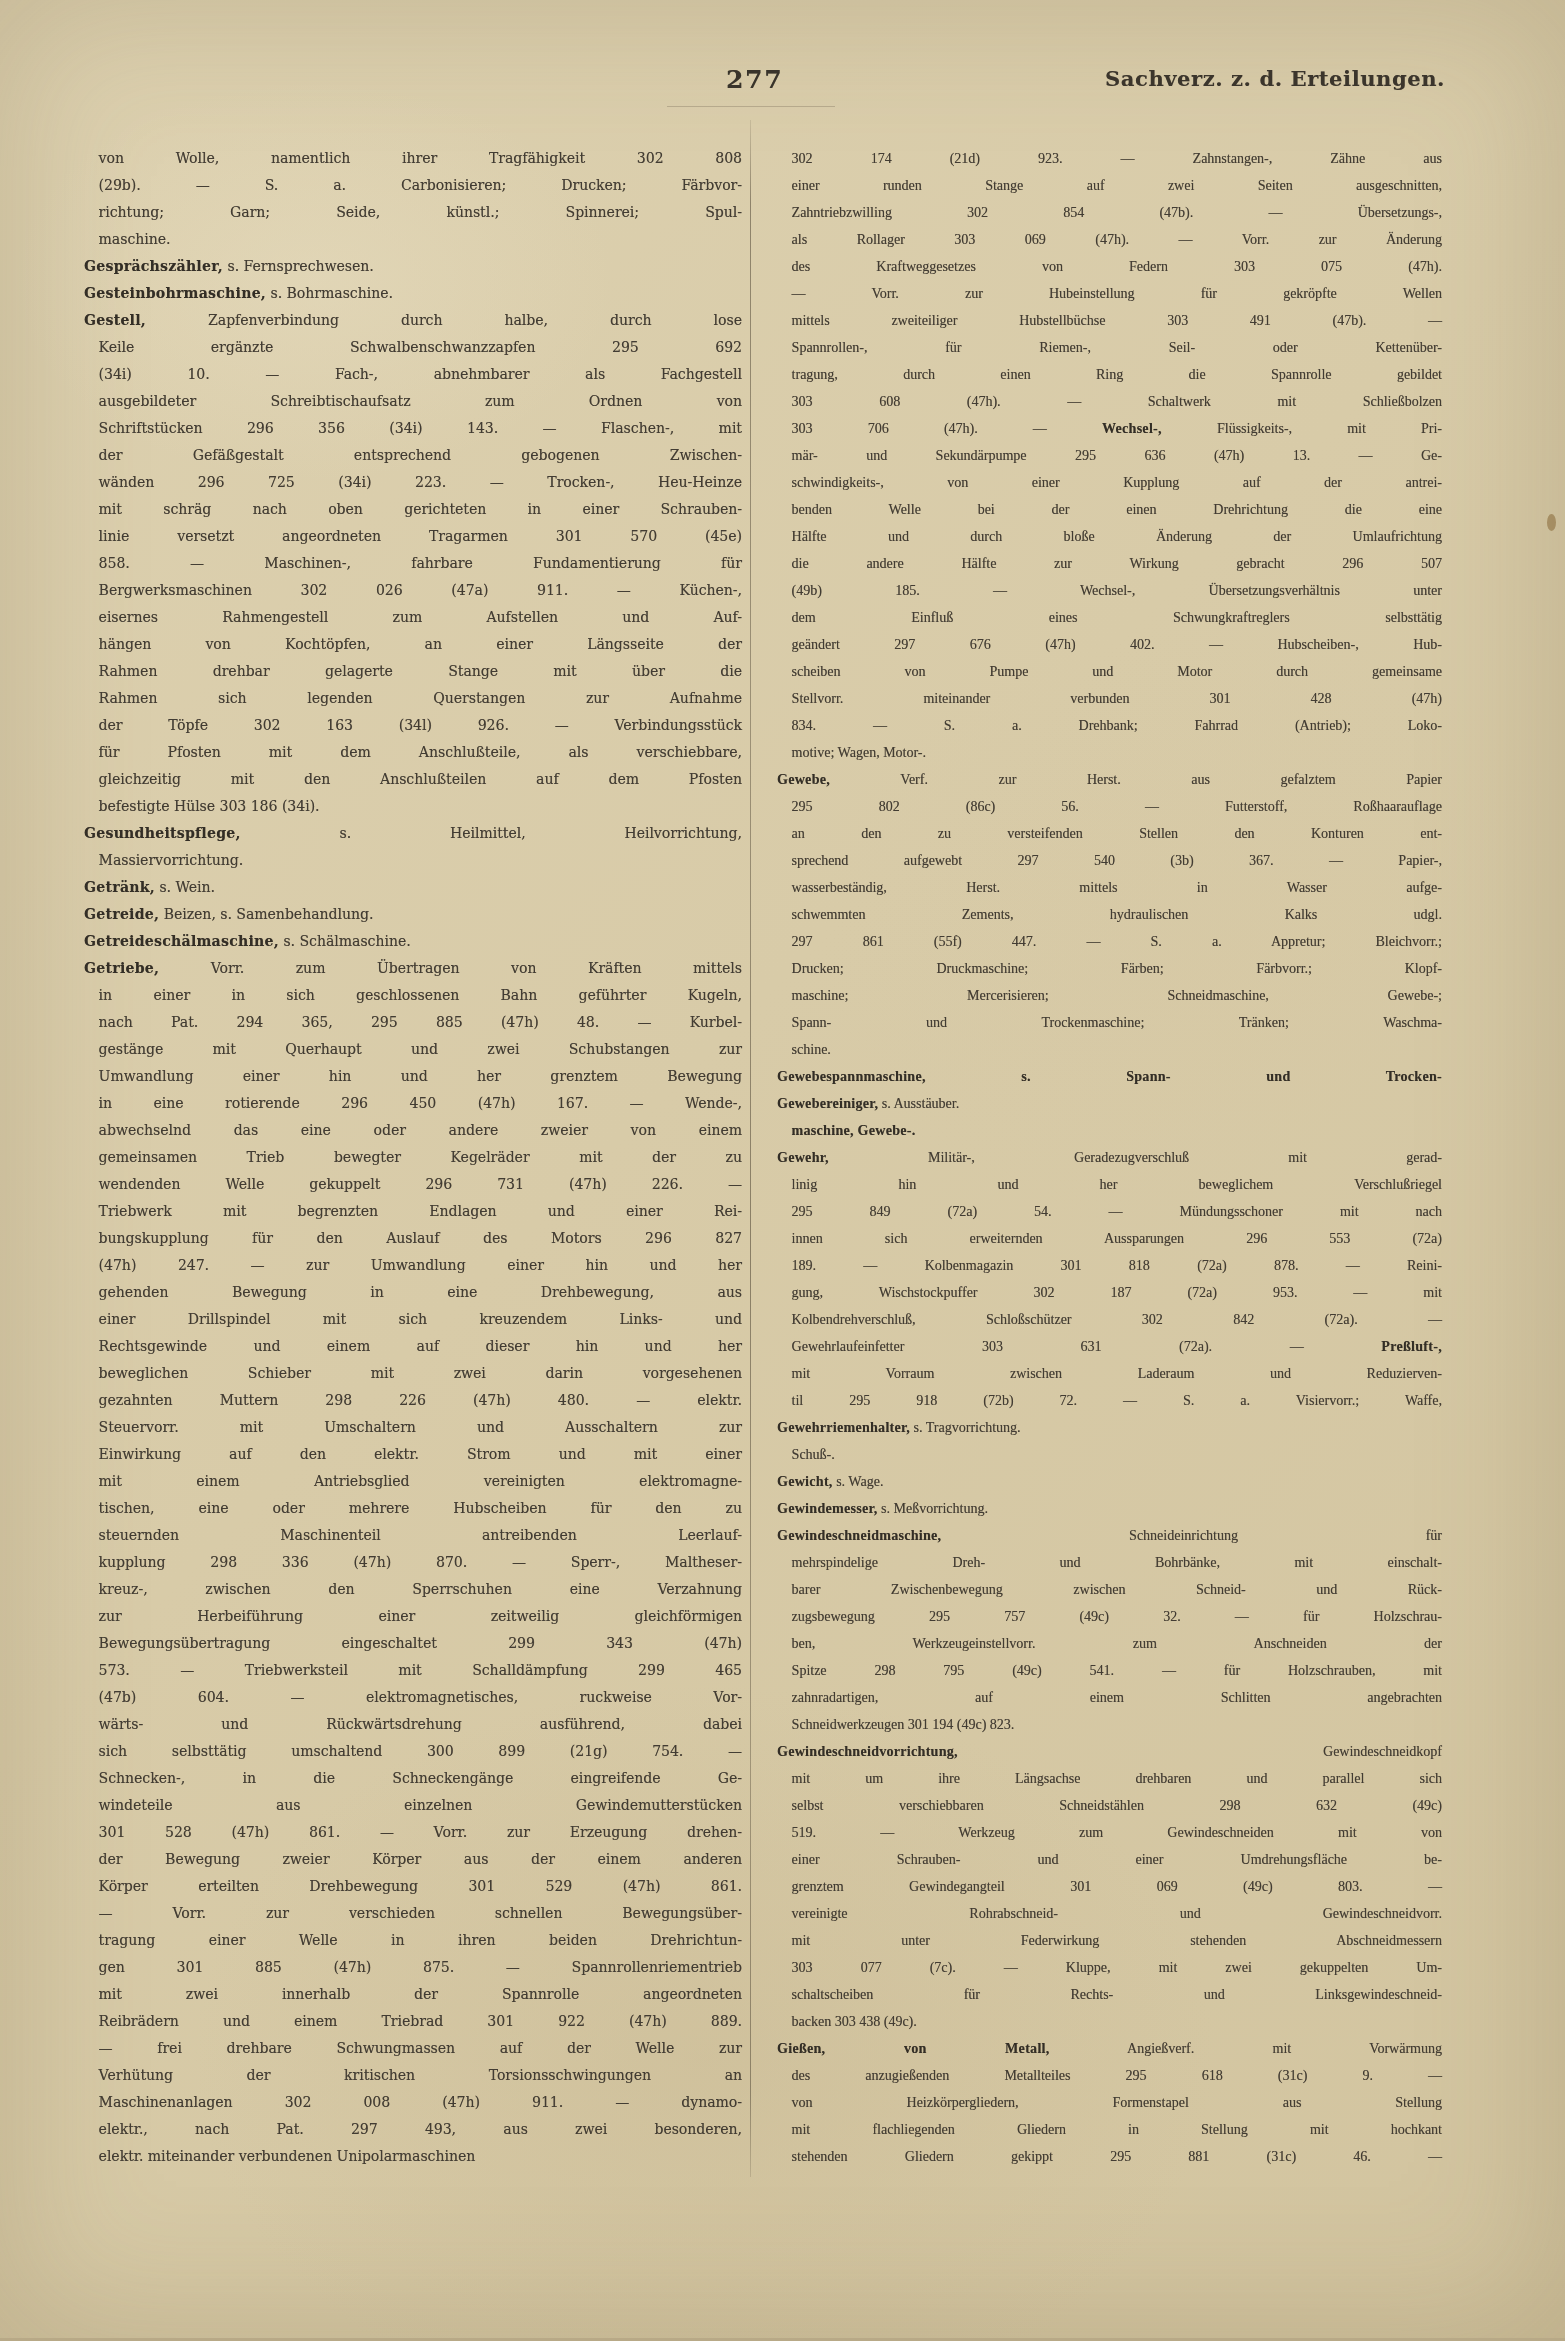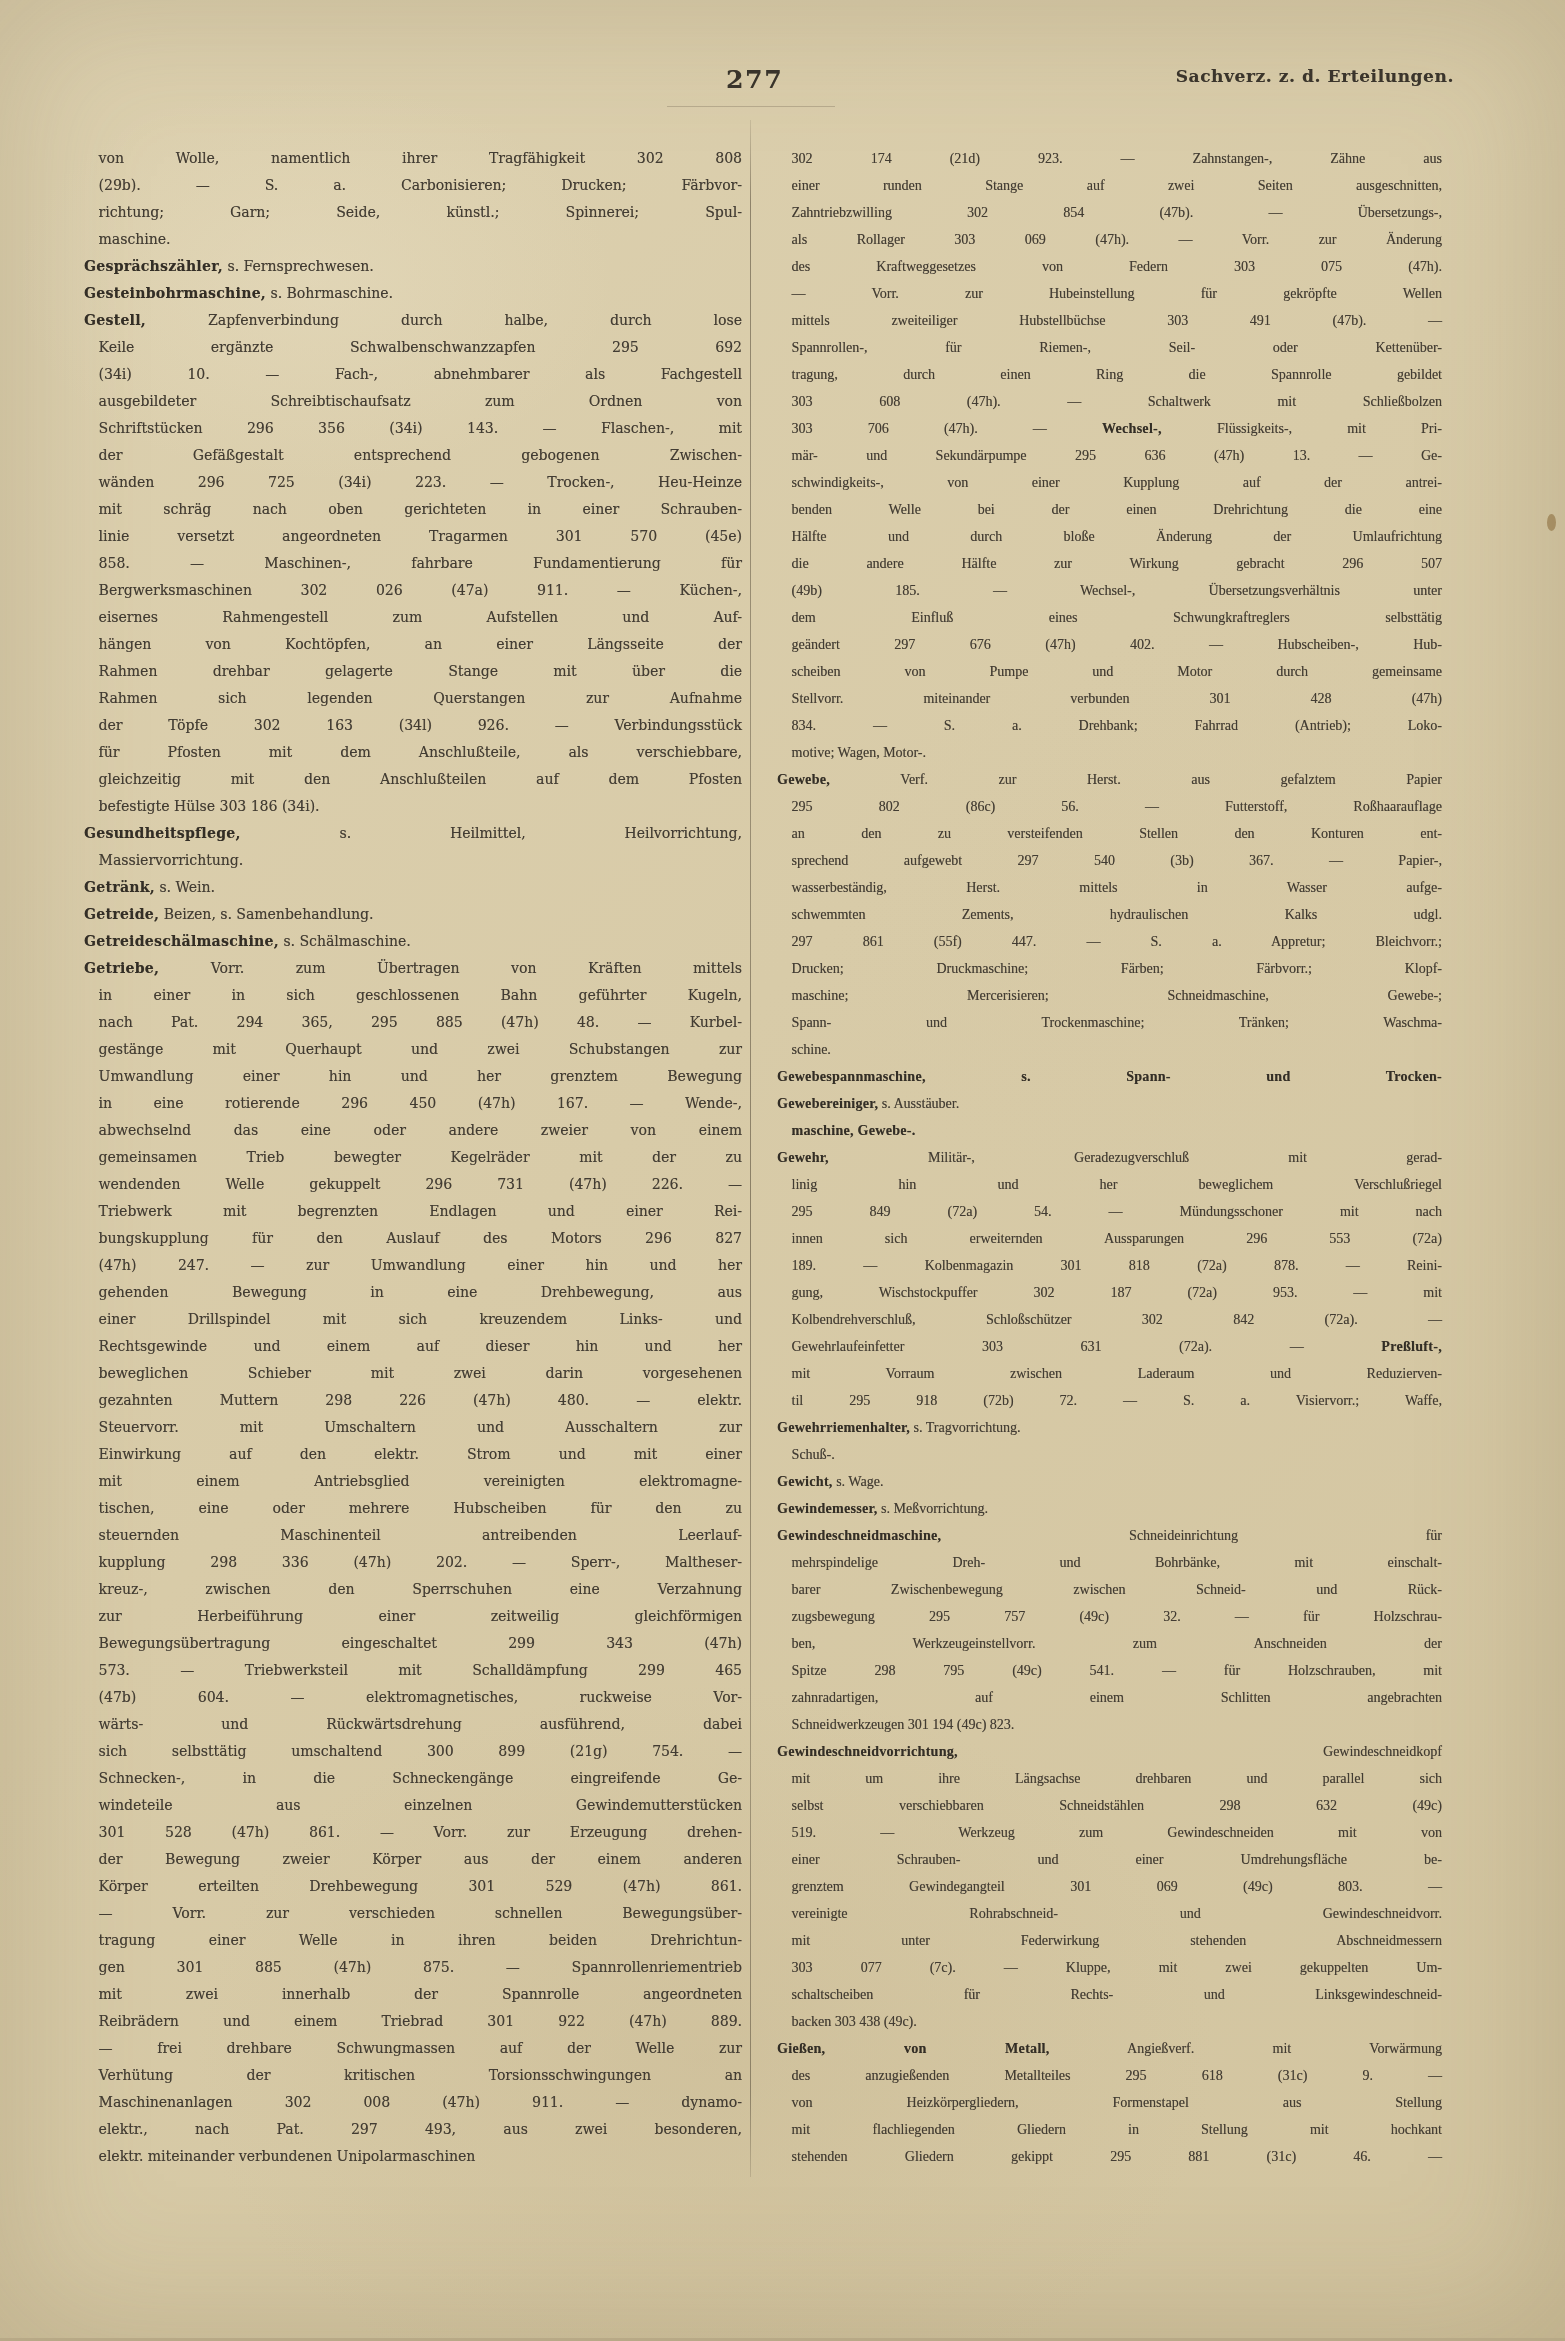--- a/index.html
+++ b/index.html
@@ -17,22 +17,22 @@
     overflow:hidden;
     font-family:"DejaVu Serif","Liberation Serif",serif;
     color:#423c33;
   }
   .page-num{
     position:absolute;left:726px;top:65px;
     font-size:25px;font-weight:700;letter-spacing:1.7px;color:#39342b;
     text-shadow:0.2px 0.2px 0.4px rgba(60,52,40,.5);
   }
   .running-title{
-    position:absolute;right:111px;top:66px;
-    font-size:17px;font-weight:700;color:#3b352c;
+    position:absolute;right:120px;top:66px;
+    font-size:21px;font-weight:700;color:#3b352c;
     letter-spacing:0.6px;
     text-shadow:0.2px 0.2px 0.4px rgba(60,52,40,.45);
   }
   .pagenum-rule{
     position:absolute;left:667px;top:106px;width:168px;height:1.1px;
     background:rgba(112,101,80,.32);
   }
   .col-divider{
     position:absolute;left:750px;top:120px;width:1.1px;height:2057px;
     background:linear-gradient(to bottom,
@@ -115,21 +115,21 @@
       <div class="line ind"><span class="">gehenden Bewegung in eine Drehbewegung, aus</span></div>
       <div class="line ind"><span class="">einer Drillspindel mit sich kreuzendem Links- und</span></div>
       <div class="line ind"><span class="">Rechtsgewinde und einem auf dieser hin und her</span></div>
       <div class="line ind"><span class="">beweglichen Schieber mit zwei darin vorgesehenen</span></div>
       <div class="line ind"><span class="">gezahnten Muttern 298 226 (47h) 480. — elektr.</span></div>
       <div class="line ind"><span class="">Steuervorr. mit Umschaltern und Ausschaltern zur</span></div>
       <div class="line ind"><span class="">Einwirkung auf den elektr. Strom und mit einer</span></div>
       <div class="line ind"><span class="">mit einem Antriebsglied vereinigten elektromagne-</span></div>
       <div class="line ind"><span class="">tischen, eine oder mehrere Hubscheiben für den zu</span></div>
       <div class="line ind"><span class="">steuernden Maschinenteil antreibenden Leerlauf-</span></div>
-      <div class="line ind"><span class="">kupplung 298 336 (47h) 202. — Sperr-, Maltheser-</span></div>
+      <div class="line ind"><span class="">kupplung 298 336 (47h) 870. — Sperr-, Maltheser-</span></div>
       <div class="line ind"><span class="">kreuz-, zwischen den Sperrschuhen eine Verzahnung</span></div>
       <div class="line ind"><span class="">zur Herbeiführung einer zeitweilig gleichförmigen</span></div>
       <div class="line ind"><span class="">Bewegungsübertragung eingeschaltet 299 343 (47h)</span></div>
       <div class="line ind"><span class="">573. — Triebwerksteil mit Schalldämpfung 299 465</span></div>
       <div class="line ind"><span class="">(47b) 604. — elektromagnetisches, ruckweise Vor-</span></div>
       <div class="line ind"><span class="">wärts- und Rückwärtsdrehung ausführend, dabei</span></div>
       <div class="line ind"><span class="">sich selbsttätig umschaltend 300 899 (21g) 754. —</span></div>
       <div class="line ind"><span class="">Schnecken-, in die Schneckengänge eingreifende Ge-</span></div>
       <div class="line ind"><span class="">windeteile aus einzelnen Gewindemutterstücken</span></div>
       <div class="line ind"><span class="">301 528 (47h) 861. — Vorr. zur Erzeugung drehen-</span></div>

